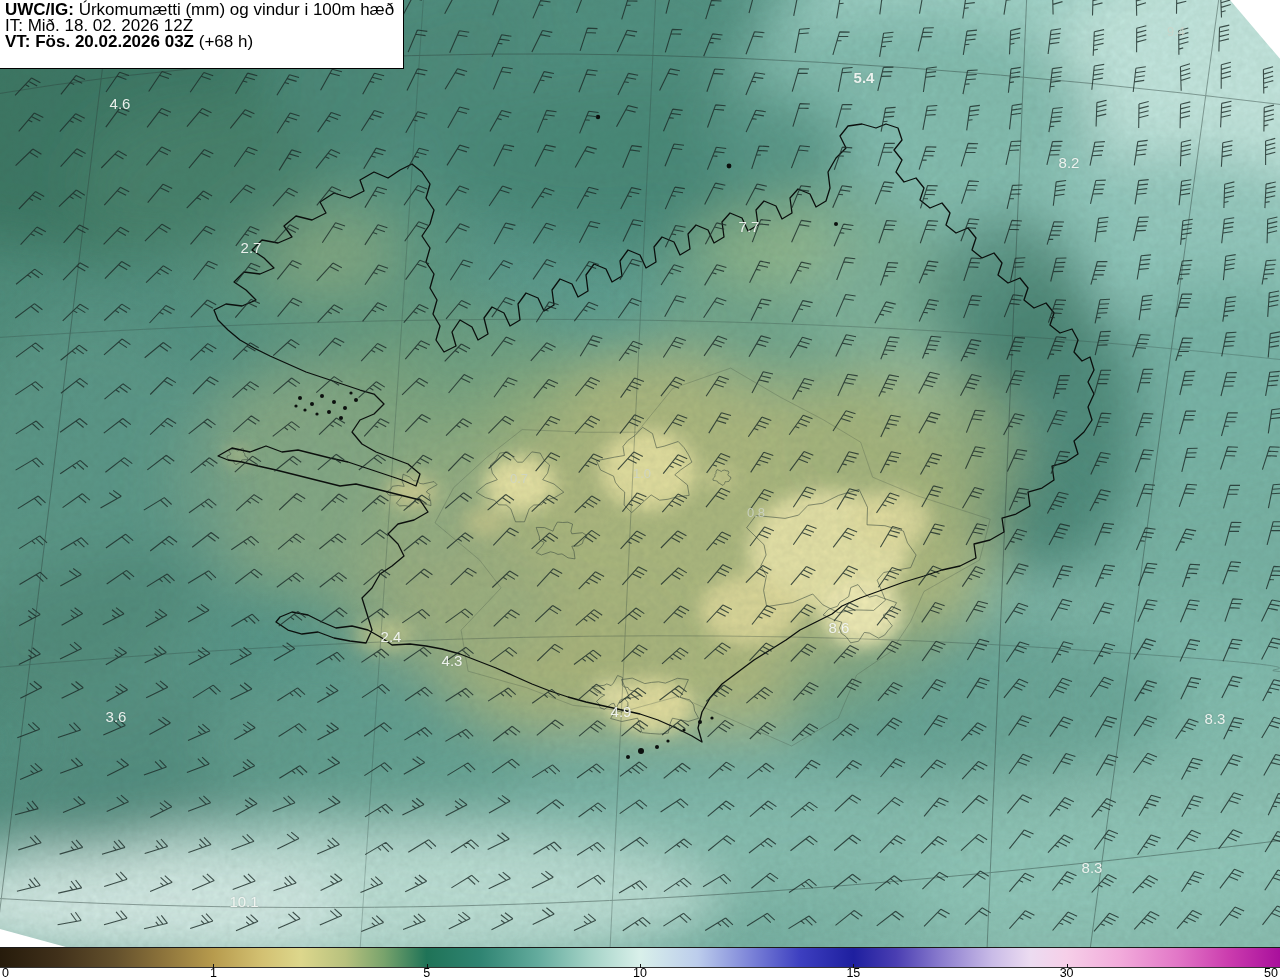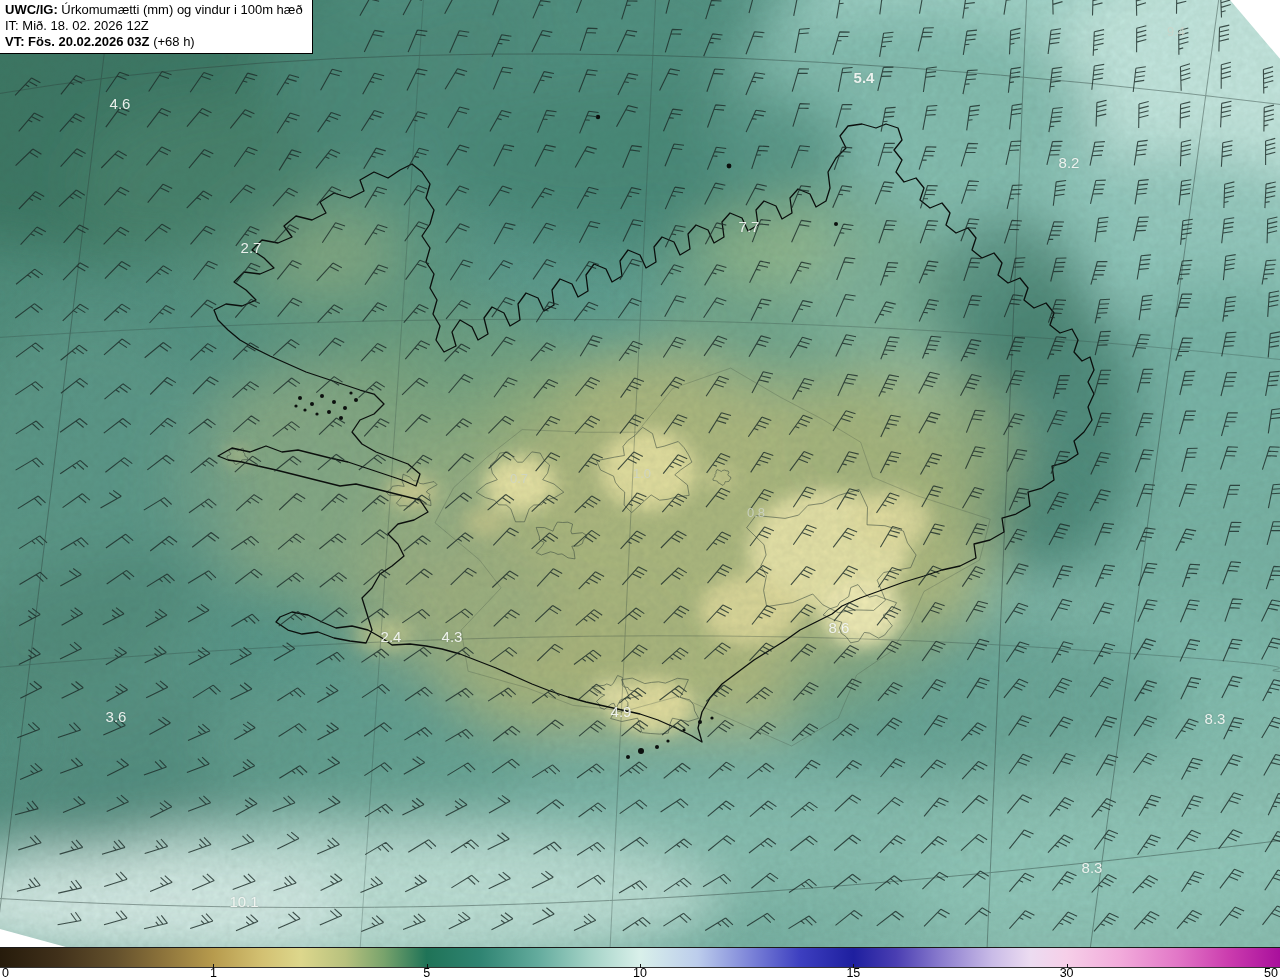--- a/index.html
+++ b/index.html
@@ -4,21 +4,21 @@
 <style>
   html,body{margin:0;padding:0;background:#ffffff;}
   .stage{position:relative;width:1280px;height:978px;background:#ffffff;overflow:hidden;
          font-family:"Liberation Sans","DejaVu Sans",sans-serif;}
   .map-svg{position:absolute;left:0;top:0;width:1280px;height:947px;display:block;}
   .labels-layer{position:absolute;left:0;top:0;width:1280px;height:947px;pointer-events:none;}
   .map-label{position:absolute;transform:translate(-50%,-50%);font-size:15px;
              color:rgba(244,248,244,0.94);text-shadow:0 0 2px rgba(40,60,50,0.25);white-space:nowrap;}
   .map-label.faint{font-size:13px;color:rgba(205,212,200,0.82);text-shadow:none;}
   .title-box{position:absolute;left:0;top:0;background:#ffffff;border:1px solid #000;
-             border-top:none;border-left:none;padding:2px 9px 3px 5px;font-size:13px;
+             border-top:none;border-left:none;padding:2px 9px 18px 5px;font-size:17px;
              line-height:16px;color:#000;z-index:6;}
   .title-box .b{font-weight:bold;}
   .colorbar-wrap{position:absolute;left:0;top:947px;width:1280px;height:31px;background:#fff;}
   .colorbar-bar{position:absolute;left:0;top:0;width:1280px;height:19px;
                 border-top:1px solid #1a1a1a;border-bottom:1px solid #333;}
   .colorbar-ticks{position:absolute;left:0;top:21px;width:1280px;height:10px;}
   .cb-tick-label{position:absolute;top:-2px;font-size:12.5px;color:#000;transform:translateX(-50%);}
   .cb-tick-label.left{transform:none;}
   .cb-tick-label.right{transform:translateX(-100%);}
   .cb-tick-mark{position:absolute;top:-4px;width:1px;height:4px;background:#111;}
@@ -168,21 +168,21 @@
       <div class="map-label" style="left: 120px; top: 103px;">4.6</div>
       <div class="map-label faint" style="left: 1176px; top: 31px; text-align: center;">9.4</div>
       <div class="map-label" style="left: 864px; top: 77px; font-weight: bold;">5.4</div>
       <div class="map-label" style="left: 1053px; top: 162px; margin-left: 16px;">8.2</div>
       <div class="map-label" style="left: 749px; top: 226px;">7.7</div>
       <div class="map-label" style="left: 251px; top: 247px;">2.7</div>
       <div class="map-label faint" style="left: 519px; top: 478px;">0.7</div>
       <div class="map-label faint" style="left: 642px; top: 473px;">1.0</div>
       <div class="map-label faint" style="left: 756px; top: 512px;">0.8</div>
       <div class="map-label" style="left: 391px; top: 636px;">2.4</div>
-      <div class="map-label" style="left: 452px; top: 636px;">4.3</div>
+      <div class="map-label" style="left: 452px; top: 660px;">4.3</div>
       <div class="map-label" style="left: 839px; top: 627px;">8.6</div>
       <div class="map-label" style="left: 621px; top: 711px;">4.9</div>
       <div class="map-label" style="left: 116px; top: 716px;">3.6</div>
       <div class="map-label" style="left: 1215px; top: 718px;">8.3</div>
       <div class="map-label" style="left: 244px; top: 901px;">10.1</div>
       <div class="map-label" style="left: 1092px; top: 867px;">8.3</div>
     </div>
 
   <div class="title-box">
     <div><span class="b">UWC/IG:</span><span> Úrkomumætti (mm) og vindur i 100m hæð</span></div>

